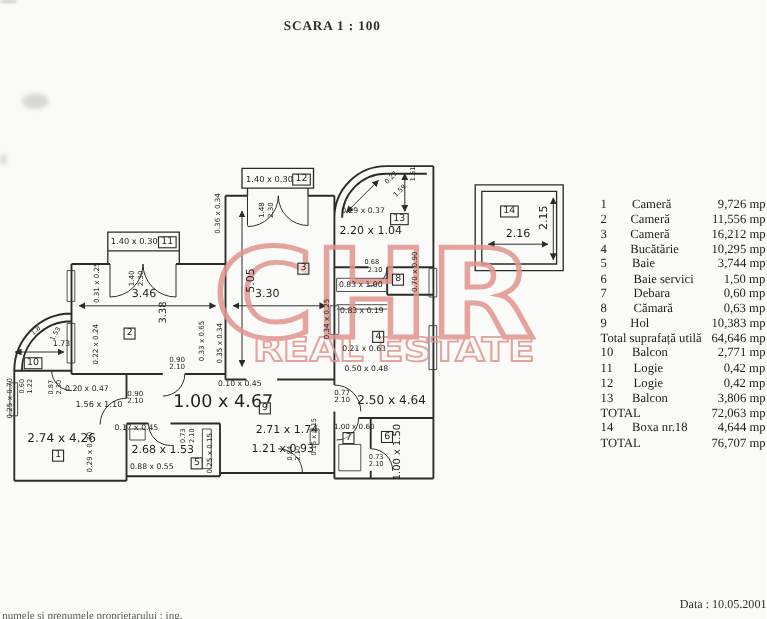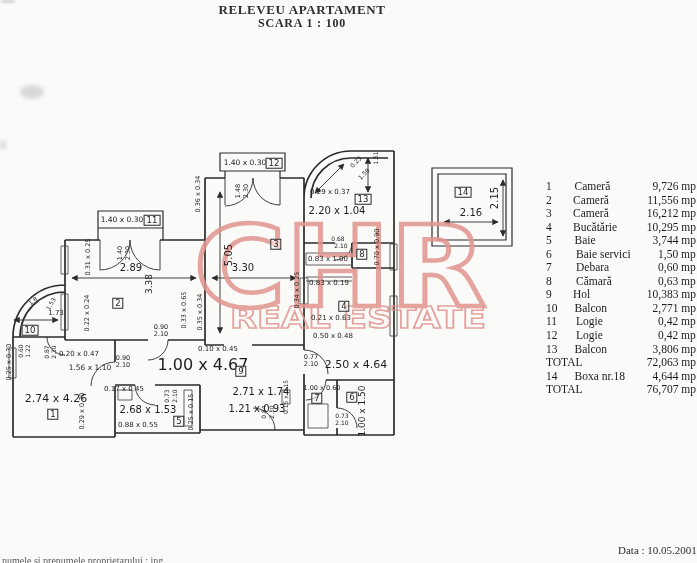--- a/index.html
+++ b/index.html
@@ -110,21 +110,21 @@
 
   <div id="plan-labels">
       <span class="plan-label" style="left: 122px; top: 220px; font-size: 7.5px; transform: translate(-50%, -50%);">1.40 x 0.30</span>
       <span class="plan-label" style="left: 245px; top: 163px; font-size: 7.5px; transform: translate(-50%, -50%);">1.40 x 0.30</span>
       <span class="plan-label" style="left: 120px; top: 253px; font-size: 6.5px; transform: translate(-50%, -50%) rotate(-90deg);">1.40</span>
       <span class="plan-label" style="left: 128px; top: 253px; font-size: 6.5px; transform: translate(-50%, -50%) rotate(-90deg);">2.30</span>
       <span class="plan-label" style="left: 238px; top: 191px; font-size: 6.5px; transform: translate(-50%, -50%) rotate(-90deg);">1.48</span>
       <span class="plan-label" style="left: 246px; top: 191px; font-size: 6.5px; transform: translate(-50%, -50%) rotate(-90deg);">2.30</span>
       <span class="plan-label" style="left: 88px; top: 257px; font-size: 6.5px; transform: translate(-50%, -50%) rotate(-90deg);">0.31 x 0.25</span>
       <span class="plan-label" style="left: 87px; top: 313px; font-size: 6.5px; transform: translate(-50%, -50%) rotate(-90deg);">0.22 x 0.24</span>
-      <span class="plan-label" style="left: 131px; top: 268px; font-size: 10px; transform: translate(-50%, -50%);">2.89</span>
+      <span class="plan-label" style="left: 131px; top: 268px; font-size: 10px; transform: translate(-50%, -50%);">3.46</span>
       <span class="plan-label" style="left: 149px; top: 284px; font-size: 9px; transform: translate(-50%, -50%) rotate(-90deg);">3.38</span>
       <span class="plan-label" style="left: 198px; top: 194px; font-size: 6.5px; transform: translate(-50%, -50%) rotate(-90deg);">0.36 x 0.34</span>
       <span class="plan-label" style="left: 229px; top: 255px; font-size: 10px; transform: translate(-50%, -50%) rotate(-90deg);">5.05</span>
       <span class="plan-label" style="left: 243px; top: 268px; font-size: 10px; transform: translate(-50%, -50%); text-align: right;">3.30</span>
       <span class="plan-label" style="left: 184px; top: 310px; font-size: 6.5px; transform: translate(-50%, -50%) rotate(-90deg);">0.33 x 0.65</span>
       <span class="plan-label" style="left: 200px; top: 312px; font-size: 6.5px; transform: translate(-50%, -50%) rotate(-90deg);">0.35 x 0.34</span>
       <span class="plan-label" style="left: 161px; top: 327px; font-size: 6.5px; transform: translate(-50%, -50%);">0.90</span>
       <span class="plan-label" style="left: 161px; top: 334px; font-size: 6.5px; transform: translate(-50%, -50%);">2.10</span>
       <span class="plan-label" style="left: 330px; top: 192px; font-size: 7px; transform: translate(-50%, -50%);">0.29 x 0.37</span>
       <span class="plan-label" style="left: 337px; top: 211px; font-size: 10px; transform: translate(-50%, -50%);">2.20 x 1.04</span>
@@ -184,21 +184,20 @@
       <span class="plan-label plan-tag" style="left: 317px; top: 398px; font-size: 8.5px; transform: translate(-50%, -50%);">7</span>
       <span class="plan-label plan-tag" style="left: 362px; top: 254px; font-size: 8.5px; transform: translate(-50%, -50%);">8</span>
       <span class="plan-label plan-tag" style="left: 241px; top: 371px; font-size: 8.5px; transform: translate(-50%, -50%);">9</span>
       <span class="plan-label plan-tag" style="left: 30px; top: 330px; font-size: 8.5px; transform: translate(-50%, -50%);">10</span>
       <span class="plan-label plan-tag" style="left: 152px; top: 220px; font-size: 8.5px; transform: translate(-50%, -50%);">11</span>
       <span class="plan-label plan-tag" style="left: 274px; top: 163px; font-size: 8.5px; transform: translate(-50%, -50%);">12</span>
       <span class="plan-label plan-tag" style="left: 363px; top: 199px; font-size: 8.5px; transform: translate(-50%, -50%);">13</span>
       <span class="plan-label plan-tag" style="left: 463px; top: 192px; font-size: 8.5px; transform: translate(-50%, -50%);">14</span>
     </div>
 
-  <div id="title">RELEVEU APARTAMENT</div>
   <div id="subtitle">SCARA 1 : 100</div>
 
   <div id="legend">
       <div class="leg-row">
         <span class="lr-no">1</span>
         <span class="lr-name">Cameră</span>
         <span class="lr-val">9,726 mp</span>
       </div>
       <div class="leg-row">
         <span class="lr-no">2</span>
@@ -233,20 +232,24 @@
       <div class="leg-row">
         <span class="lr-no">8</span>
         <span class="lr-name">Cămară</span>
         <span class="lr-val">0,63 mp</span>
       </div>
       <div class="leg-row">
         <span class="lr-no">9</span>
         <span class="lr-name">Hol</span>
         <span class="lr-val">10,383 mp</span>
       </div>
+      <div class="leg-row total">
+        <span class="lr-name">Total suprafață utilă</span>
+        <span class="lr-val">64,646 mp</span>
+      </div>
       <div class="leg-row">
         <span class="lr-no">10</span>
         <span class="lr-name">Balcon</span>
         <span class="lr-val">2,771 mp</span>
       </div>
       <div class="leg-row">
         <span class="lr-no">11</span>
         <span class="lr-name">Logie</span>
         <span class="lr-val">0,42 mp</span>
       </div>

